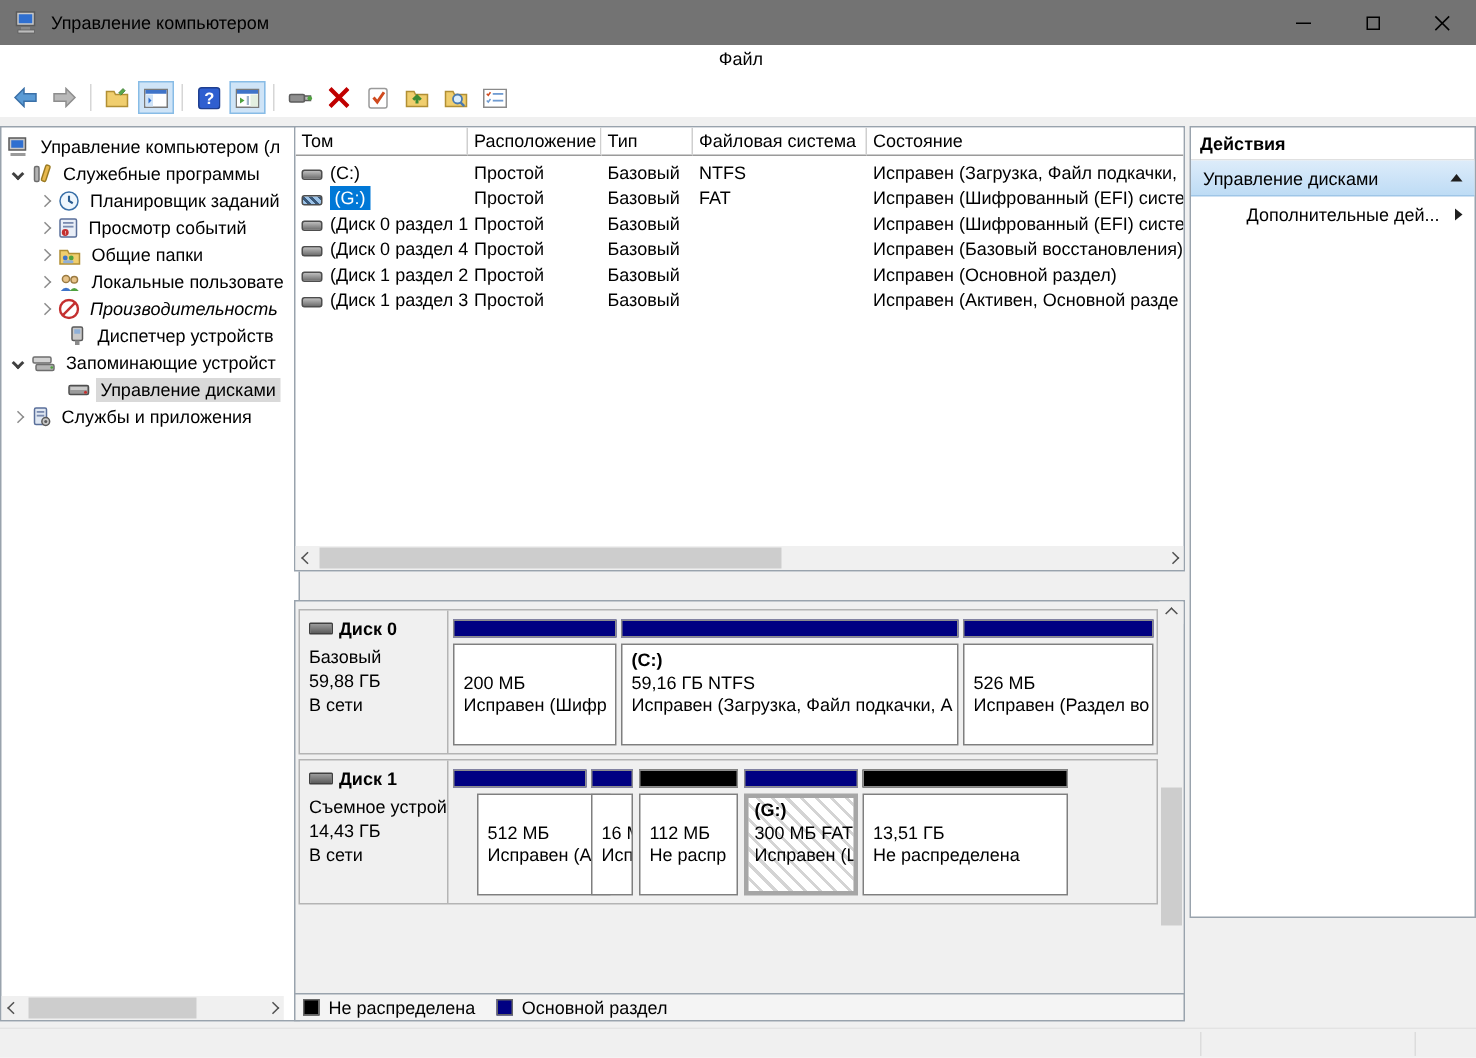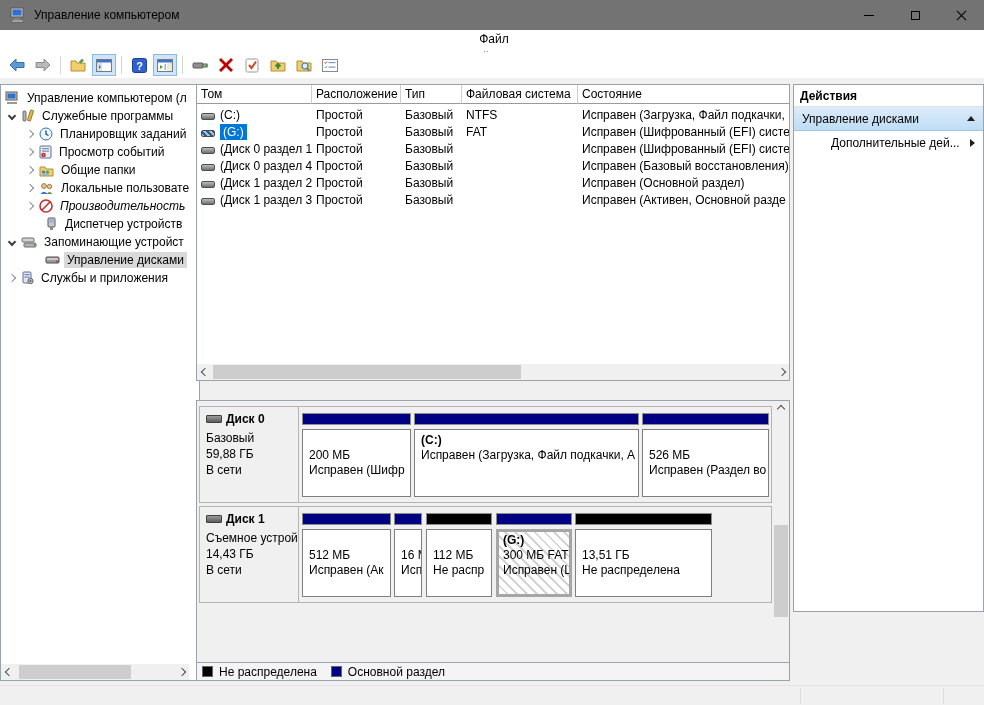--- a/index.html
+++ b/index.html
@@ -415,39 +415,40 @@
         </div>
         <div class="part-bar bar-primary" style="left:102px; width:109px;"></div>
         <div class="part-box" style="left:102px; width:109px;">
           <div class="pline ptitle"></div>
           <div class="pline">200 МБ</div>
           <div class="pline">Исправен (Шифр</div>
         </div>
         <div class="part-bar bar-primary" style="left:214px; width:225px;"></div>
         <div class="part-box" style="left:214px; width:225px;">
           <div class="pline ptitle">(C:)</div>
+          <div class="pline">59,16 ГБ NTFS</div>
           <div class="pline">Исправен (Загрузка, Файл подкачки, А</div>
         </div>
         <div class="part-bar bar-primary" style="left:442px; width:127px;"></div>
         <div class="part-box" style="left:442px; width:127px;">
           <div class="pline ptitle"></div>
           <div class="pline">526 МБ</div>
           <div class="pline">Исправен (Раздел во</div>
         </div>
       </div>
 
       <div class="band" style="top:105px;">
         <div class="dlabel">
           <span class="disk-ico"></span><span class="dname">Диск 1</span>
           <div class="dline" style="top:24px;">Съемное устрой</div>
           <div class="dline" style="top:40px;">14,43 ГБ</div>
           <div class="dline" style="top:56px;">В сети</div>
         </div>
         <div class="part-bar bar-primary" style="left:102px; width:89px;"></div>
-        <div class="part-box" style="left:102px; width:89px;">
+        <div class="part-box" style="left:118px; width:89px;">
           <div class="pline ptitle"></div>
           <div class="pline">512 МБ</div>
           <div class="pline">Исправен (Ак</div>
         </div>
         <div class="part-bar bar-primary" style="left:194px; width:28px;"></div>
         <div class="part-box" style="left:194px; width:28px;">
           <div class="pline ptitle"></div>
           <div class="pline">16 М</div>
           <div class="pline">Исп</div>
         </div>

